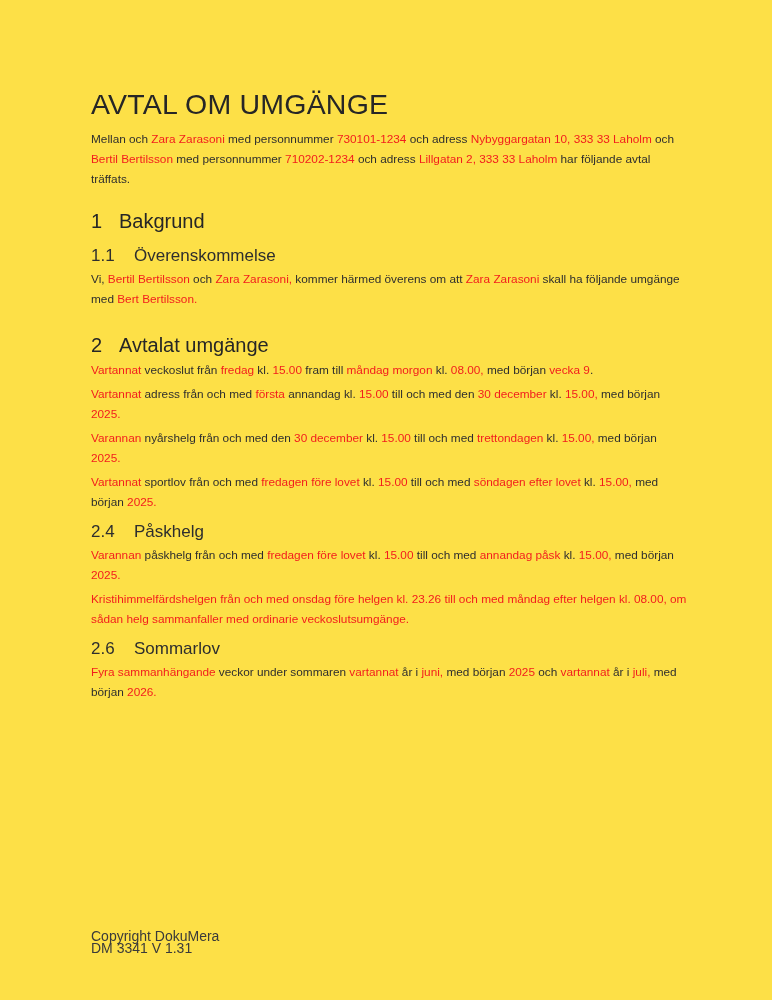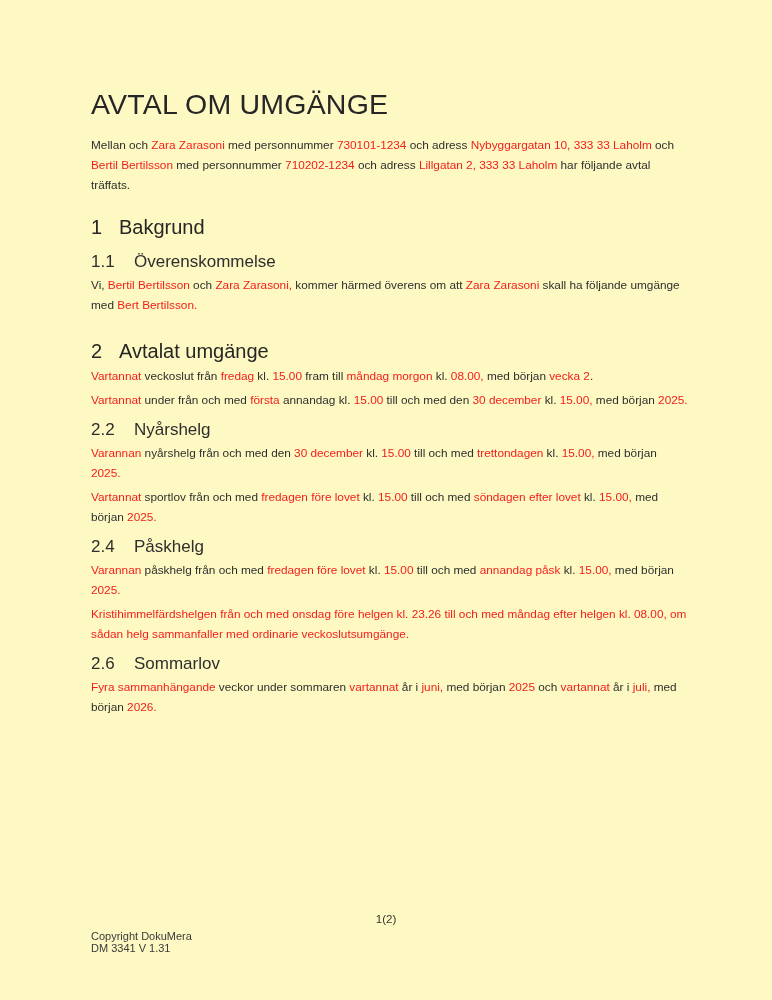--- a/index.html
+++ b/index.html
@@ -1,21 +1,21 @@
 <!DOCTYPE html>
 <html lang="sv"><head>
 <meta charset="utf-8">
 <style>
   html, body { margin: 0; padding: 0; background: #ffffff; }
   .page {
     position: relative;
     width: 772px;
     height: 1000px;
     margin: 0 auto;
-    background: #fef9c3;
+    background: #fde047;
     font-family: "Liberation Sans", sans-serif;
     color: #2e2e2e;
     overflow: hidden;
   }
   .content {
     position: absolute;
     left: 91px;
     top: 0;
     width: 597px;
   }
@@ -26,21 +26,21 @@
     font-weight: 400;
     color: #262626;
     letter-spacing: 0.2px;
   }
   p.body-par {
     margin: 4px 0 0;
     font-size: 11.8px;
     line-height: 20px;
     color: #2e2e2e;
   }
-  p.intro-par { margin-top: 13px; }
+  p.intro-par { margin-top: 7px; }
   p.after-sub { }
   .sec-h {
     margin: 25px 0 0;
     font-size: 20px;
     line-height: 22px;
     font-weight: 400;
     color: #262626;
   }
   .sec-h.first { margin-top: 21px; }
   .sec-h .num { display: inline-block; width: 28px; }
@@ -60,58 +60,56 @@
     left: 0;
     width: 100%;
     text-align: center;
     font-size: 11.5px;
     color: #333333;
   }
   .copyright {
     position: absolute;
     left: 91px;
     top: 931px;
-    font-size: 11px;
+    font-size: 14px;
     line-height: 11.5px;
     color: #3a3a3a;
   }
 </style>
 </head>
 <body>
 
 <div class="page">
   <div class="content">
 
     <h1 class="doc-title">AVTAL OM UMGÄNGE</h1>
 
     <p class="body-par intro-par"><span>Mellan och </span><span class="red">Zara Zarasoni</span><span> med personnummer </span><span class="red">730101-1234</span><span> och adress </span><span class="red">Nybyggargatan 10, 333 33 Laholm</span><span> och </span><span class="red">Bertil Bertilsson</span><span> med personnummer </span><span class="red">710202-1234</span><span> och adress </span><span class="red">Lillgatan 2, 333 33 Laholm</span><span> har följande avtal träffats.</span></p>
 
     <h2 class="sec-h first"><span class="num">1</span><span>Bakgrund</span></h2>
 
     <h3 class="sub-h first"><span class="num">1.1</span><span>Överenskommelse</span></h3>
     <p class="body-par after-sub"><span>Vi, </span><span class="red">Bertil Bertilsson</span><span> och </span><span class="red">Zara Zarasoni,</span><span> kommer härmed överens om att </span><span class="red">Zara Zarasoni</span><span> skall ha följande umgänge med </span><span class="red">Bert Bertilsson.</span></p>
 
     <h2 class="sec-h"><span class="num">2</span><span>Avtalat umgänge</span></h2>
-    <p class="body-par"><span class="red">Vartannat</span><span> veckoslut från </span><span class="red">fredag</span><span> kl. </span><span class="red">15.00</span><span> fram till </span><span class="red">måndag morgon</span><span> kl. </span><span class="red">08.00,</span><span> med början </span><span class="red">vecka 2</span><span>.</span></p>
+    <p class="body-par"><span class="red">Vartannat</span><span> veckoslut från </span><span class="red">fredag</span><span> kl. </span><span class="red">15.00</span><span> fram till </span><span class="red">måndag morgon</span><span> kl. </span><span class="red">08.00,</span><span> med början </span><span class="red">vecka 9</span><span>.</span></p>
 
-    <p class="body-par"><span class="red">Vartannat</span><span> under från och med </span><span class="red">första</span><span> annandag kl. </span><span class="red">15.00</span><span> till och med den </span><span class="red">30 december</span><span> kl. </span><span class="red">15.00,</span><span> med början </span><span class="red">2025.</span></p>
+    <p class="body-par"><span class="red">Vartannat</span><span> adress från och med </span><span class="red">första</span><span> annandag kl. </span><span class="red">15.00</span><span> till och med den </span><span class="red">30 december</span><span> kl. </span><span class="red">15.00,</span><span> med början </span><span class="red">2025.</span></p>
 
-    <h3 class="sub-h"><span class="num">2.2</span><span>Nyårshelg</span></h3>
     <p class="body-par"><span class="red">Varannan</span><span> nyårshelg från och med den </span><span class="red">30 december</span><span> kl. </span><span class="red">15.00</span><span> till och med </span><span class="red">trettondagen</span><span> kl. </span><span class="red">15.00,</span><span> med början </span><span class="red">2025.</span></p>
 
     <p class="body-par"><span class="red">Vartannat</span><span> sportlov från och med </span><span class="red">fredagen före lovet</span><span> kl. </span><span class="red">15.00</span><span> till och med </span><span class="red">söndagen efter lovet</span><span> kl. </span><span class="red">15.00,</span><span> med början </span><span class="red">2025.</span></p>
 
     <h3 class="sub-h"><span class="num">2.4</span><span>Påskhelg</span></h3>
     <p class="body-par"><span class="red">Varannan</span><span> påskhelg från och med </span><span class="red">fredagen före lovet</span><span> kl. </span><span class="red">15.00</span><span> till och med </span><span class="red">annandag påsk</span><span> kl. </span><span class="red">15.00,</span><span> med början </span><span class="red">2025.</span></p>
 
     <p class="body-par"><span class="red">Kristihimmelfärdshelgen från och med onsdag före helgen kl. 23.26 till och med måndag efter helgen kl. 08.00, om sådan helg sammanfaller med ordinarie veckoslutsumgänge.</span></p>
 
     <h3 class="sub-h"><span class="num">2.6</span><span>Sommarlov</span></h3>
     <p class="body-par"><span class="red">Fyra sammanhängande</span><span> veckor under sommaren </span><span class="red">vartannat</span><span> år i </span><span class="red">juni,</span><span> med början </span><span class="red">2025</span><span> och </span><span class="red">vartannat</span><span> år i </span><span class="red">juli,</span><span> med början </span><span class="red">2026.</span></p>
 
   </div>
 
-  <div class="page-number">1(2)</div>
   <div class="copyright">
     <div>Copyright DokuMera</div>
     <div>DM 3341 V 1.31</div>
   </div>
 </div>
 
 </body></html>

